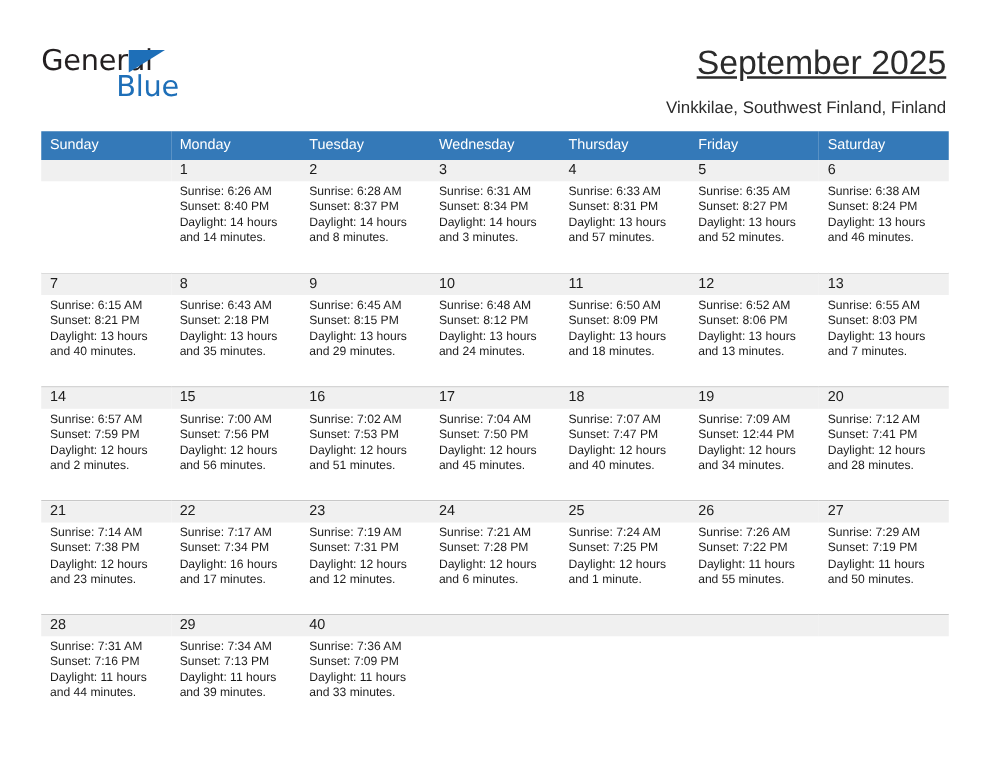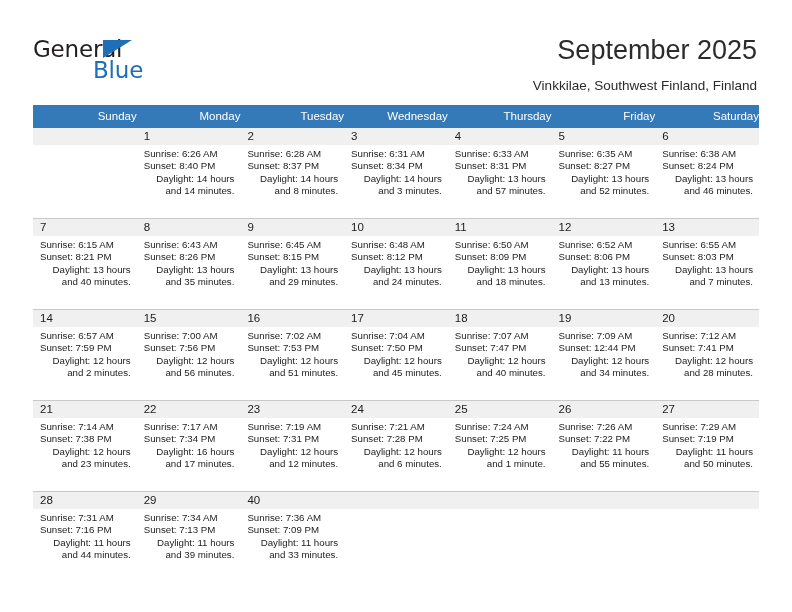--- a/index.html
+++ b/index.html
@@ -74,20 +74,21 @@
   .title {
     position: absolute;
     right: 35px;
     top: 34px;
     font-size: 27px;
     line-height: 32px;
     color: #2b2b2b;
     font-weight: 400;
     text-align: right;
     white-space: nowrap;
+    text-decoration: underline;
   }
   .subtitle {
     position: absolute;
     right: 35px;
     top: 78px;
     font-size: 13.5px;
     line-height: 16px;
     color: #2b2b2b;
     font-weight: 400;
     white-space: nowrap;
@@ -105,21 +106,21 @@
 
   .calendar col {
     width: 103.71px;
   }
 
   thead th {
     background: #3479b8;
     color: #ffffff;
     font-size: 11.5px;
     font-weight: 400;
-    text-align: right;
+    text-align: left;
     padding: 5px 0 5px 7px;
     height: 9px;
     border: none;
     vertical-align: middle;
     line-height: 13px;
   }
 
   tbody tr.week {
     border-top: 1px solid #c8c8c8;
   }
@@ -153,21 +154,20 @@
     padding: 3px 6px 0 7px;
     font-size: 9.7px;
     line-height: 12.45px;
     color: #1c1c1c;
   }
   .cell-body div {
     white-space: nowrap;
   }
   .cell-body .daylight {
     white-space: normal;
-    text-align: right;
   }
 </style>
 </head>
 <body>
 
 <div class="page">
 
   <div class="header">
 
     <div class="logo">
@@ -261,21 +261,21 @@
             <div class="cell-body">
               <div>Sunrise: 6:15 AM</div>
               <div>Sunset: 8:21 PM</div>
               <div class="daylight">Daylight: 13 hours and 40 minutes.</div>
             </div>
           </td>
           <td>
             <div class="daynum-band">8</div>
             <div class="cell-body">
               <div>Sunrise: 6:43 AM</div>
-              <div>Sunset: 8:26 PM</div>
+              <div>Sunset: 2:18 PM</div>
               <div class="daylight">Daylight: 13 hours and 35 minutes.</div>
             </div>
           </td>
           <td>
             <div class="daynum-band">9</div>
             <div class="cell-body">
               <div>Sunrise: 6:45 AM</div>
               <div>Sunset: 8:15 PM</div>
               <div class="daylight">Daylight: 13 hours and 29 minutes.</div>
             </div>

